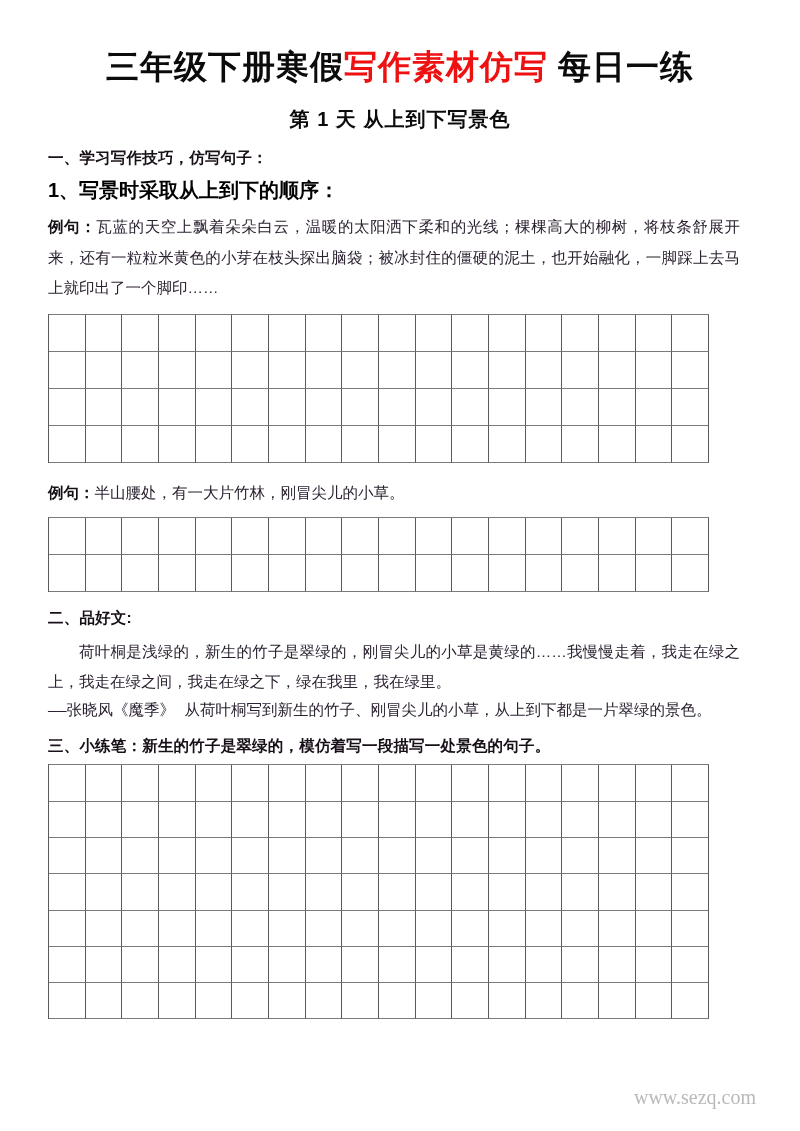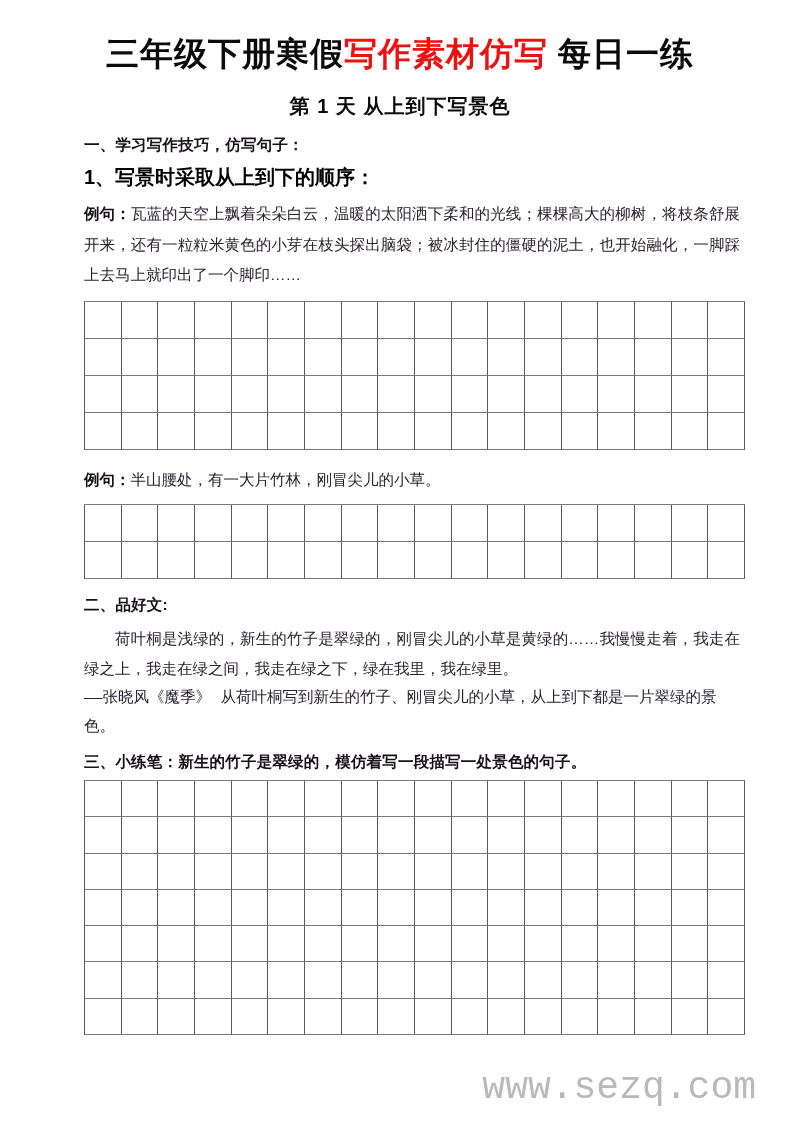--- a/index.html
+++ b/index.html
@@ -23,41 +23,41 @@
     padding: 0;
   }
 
   
   .title-main {
     text-align: center;
     font-size: 33px;
     font-weight: bold;
     letter-spacing: 1px;
     margin: 0;
-    padding-top: 35px;
+    padding-top: 48px;
     line-height: 1.15;
     color: #0b0b0b;
     white-space: nowrap;
   }
   .title-main .accent {
     color: #ee1111;
   }
   .title-sub {
     text-align: center;
     font-size: 20px;
     font-weight: bold;
     margin: 6px;
     padding-top: 14px;
     letter-spacing: 1px;
     color: #0b0b0b;
   }
 
   
   .content {
-    padding: 0 60px 0 84px;
+    padding: 0 60px 0 48px;
     margin-top: 14px;
   }
 
   .h-section {
     font-size: 15.5px;
     font-weight: bold;
     color: #181018;
     margin: 0 0 7px 0;
     line-height: 1.45;
     letter-spacing: 0.2px;
@@ -113,24 +113,24 @@
 
   .gap-a { height: 11px; }
   .gap-b { height: 15px; }
   .gap-d { height: 9px; }
 
   
   .watermark {
     position: absolute;
     right: 44px;
     bottom: 22px;
-    font-size: 38px;
+    font-size: 20px;
     color: #b9b9b9;
     letter-spacing: 0px;
-    font-family: Liberation Mono, monospace;
+    font-family: Liberation Serif, serif;
     user-select: none;
   }
 </style>
 </head>
 <body>
 
 <div class="page">
 
   <h1 class="title-main">
     <span>三年级下册寒假</span><span class="accent">写作素材仿写</span> <span>每日一练</span>

